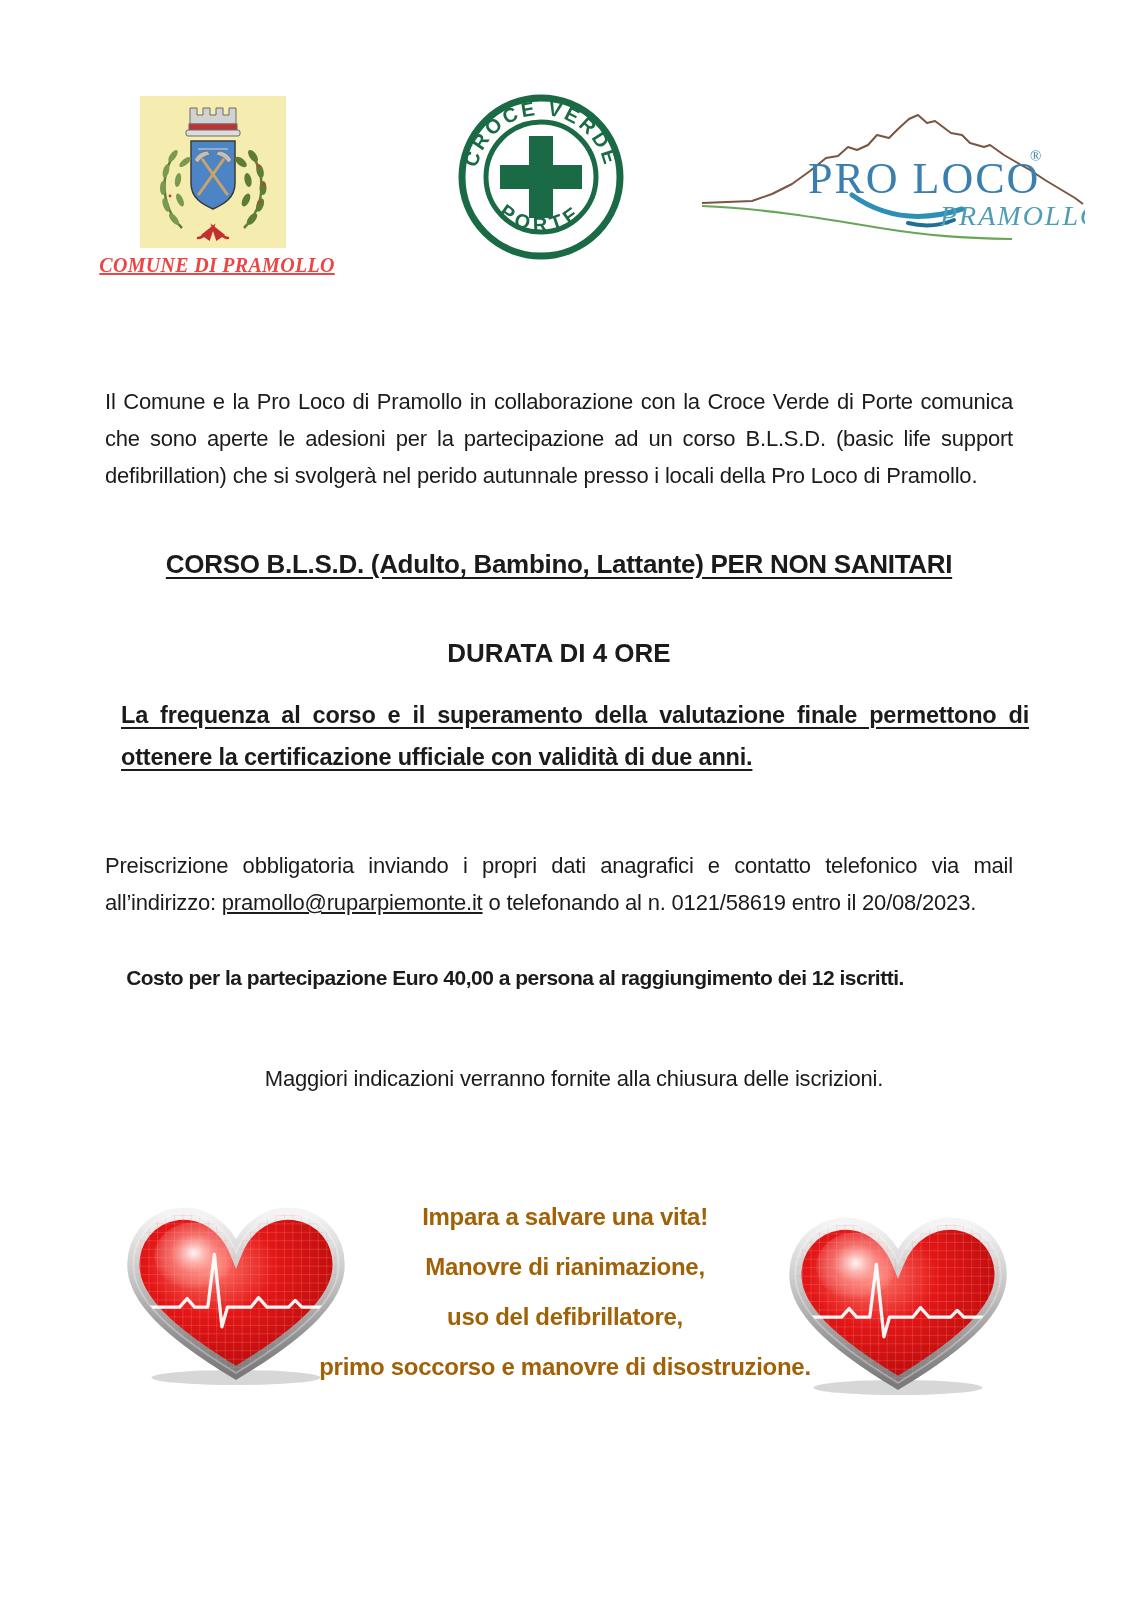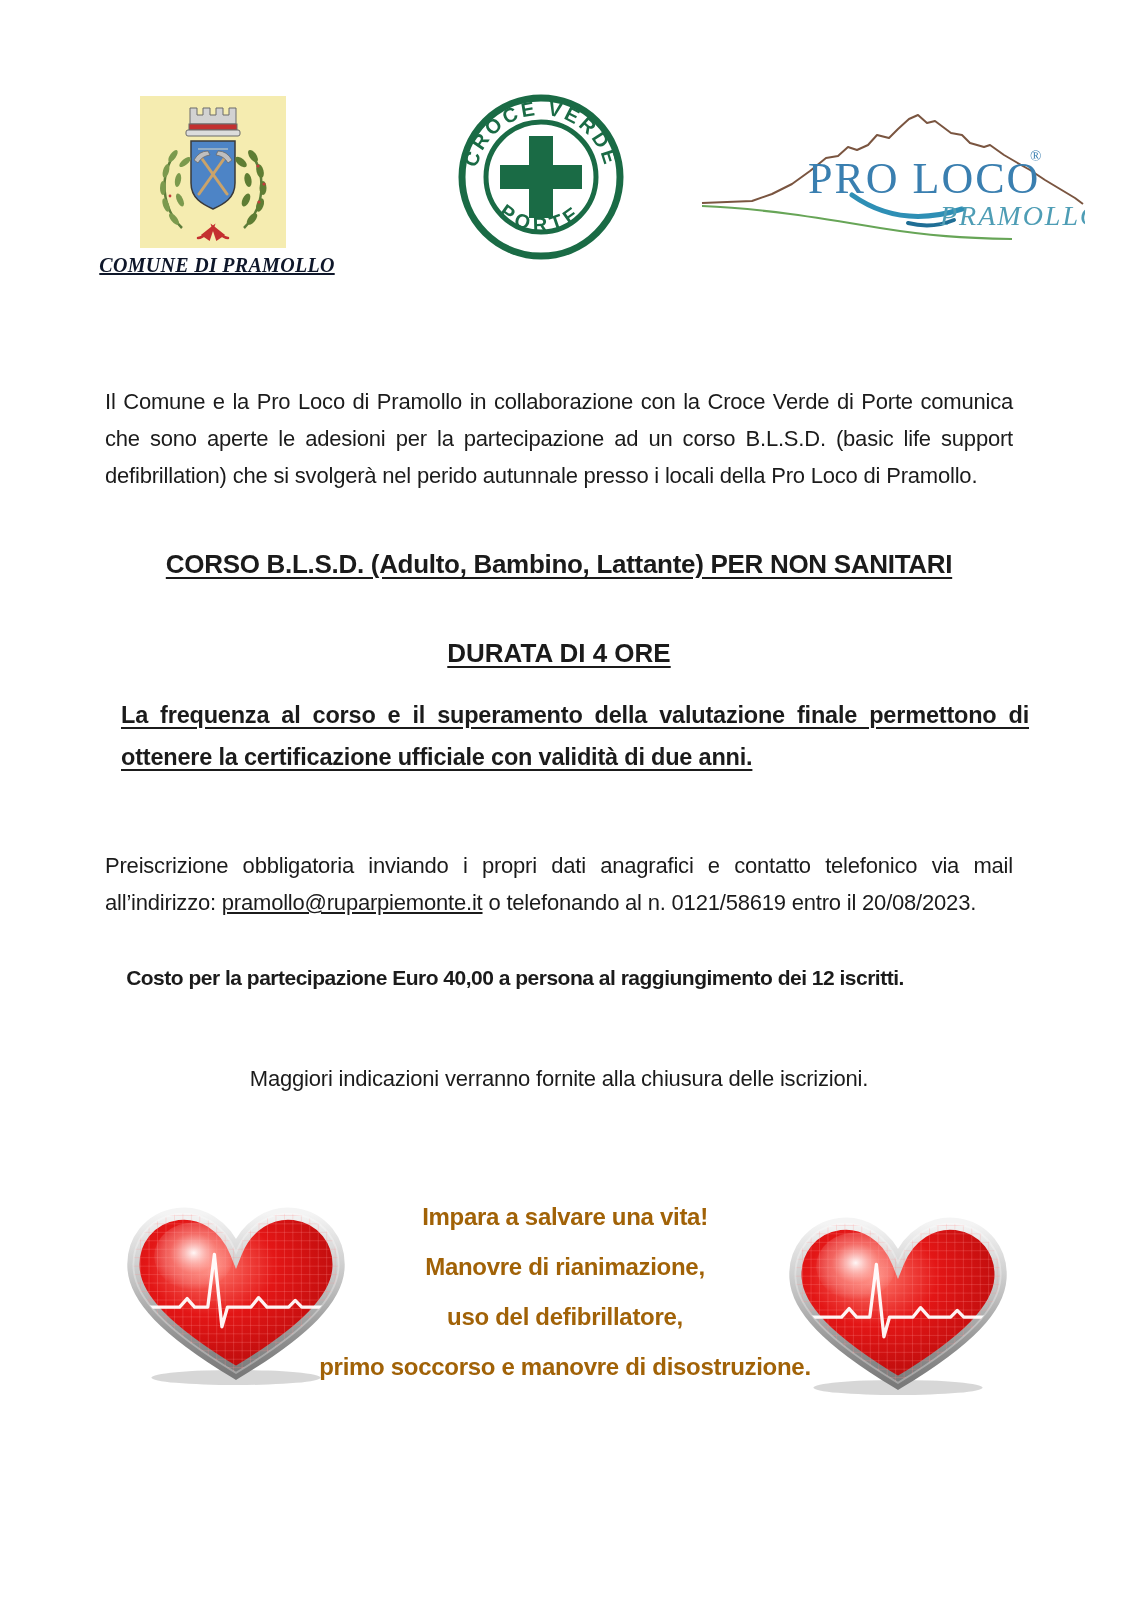--- a/index.html
+++ b/index.html
@@ -14,41 +14,41 @@
     overflow:hidden;
   }
   .abs { position:absolute; }
 
   
   .comune-caption {
     left:98px; top:254px; width:238px;
     text-align:center;
     font-family:"Liberation Serif", serif;
     font-style:italic; font-weight:bold;
-    font-size:20px; color:#0f172a;
+    font-size:20px; color:#ef4444;
     text-decoration:underline;
     letter-spacing:0.3px;
   }
 
   
   .intro {
     left:105px; top:383px; width:908px;
     font-size:22px; line-height:37px;
     text-align:justify; letter-spacing:-0.2px;
   }
   .course-title {
     left:105px; top:549px; width:908px;
     text-align:center; font-weight:bold; font-size:26px;
     text-decoration:underline; text-underline-offset:4px;
     letter-spacing:-0.3px;
   }
   .course-duration {
     left:105px; top:638px; width:908px;
     text-align:center; font-weight:bold; font-size:26px;
-    text-decoration:underline; text-underline-offset:4px;
+    text-underline-offset:4px;
   }
   .certification {
     left:105px; top:694px; width:908px;
     font-weight:bold; font-size:23.5px; line-height:42px;
     text-align:justify;
     text-decoration:underline; text-underline-offset:4px;
     letter-spacing:-0.2px;
     margin-left:16px;
   }
   .registration {
@@ -56,21 +56,21 @@
     font-size:22px; line-height:37px;
     text-align:justify; letter-spacing:-0.2px;
   }
   .email-link { text-decoration:underline; color:#1b1b1b; cursor:pointer;margin-top:41px; }
   .cost {
     left:0; top:966px; width:1030px;
     text-align:center; font-weight:bold; font-size:21px;
     letter-spacing:-0.5px; white-space:nowrap;
   }
   .note {
-    left:105px; top:1066px; width:908px;
+    left:120px; top:1066px; width:908px;
     text-align:center; font-size:22px; letter-spacing:-0.2px;
   }
 
   
   .promo {
     left:0; top:1192px; width:1130px;
     text-align:center;
     color:#a16207; font-weight:bold; font-size:24px;
     line-height:50px; letter-spacing:-0.3px;
   }

